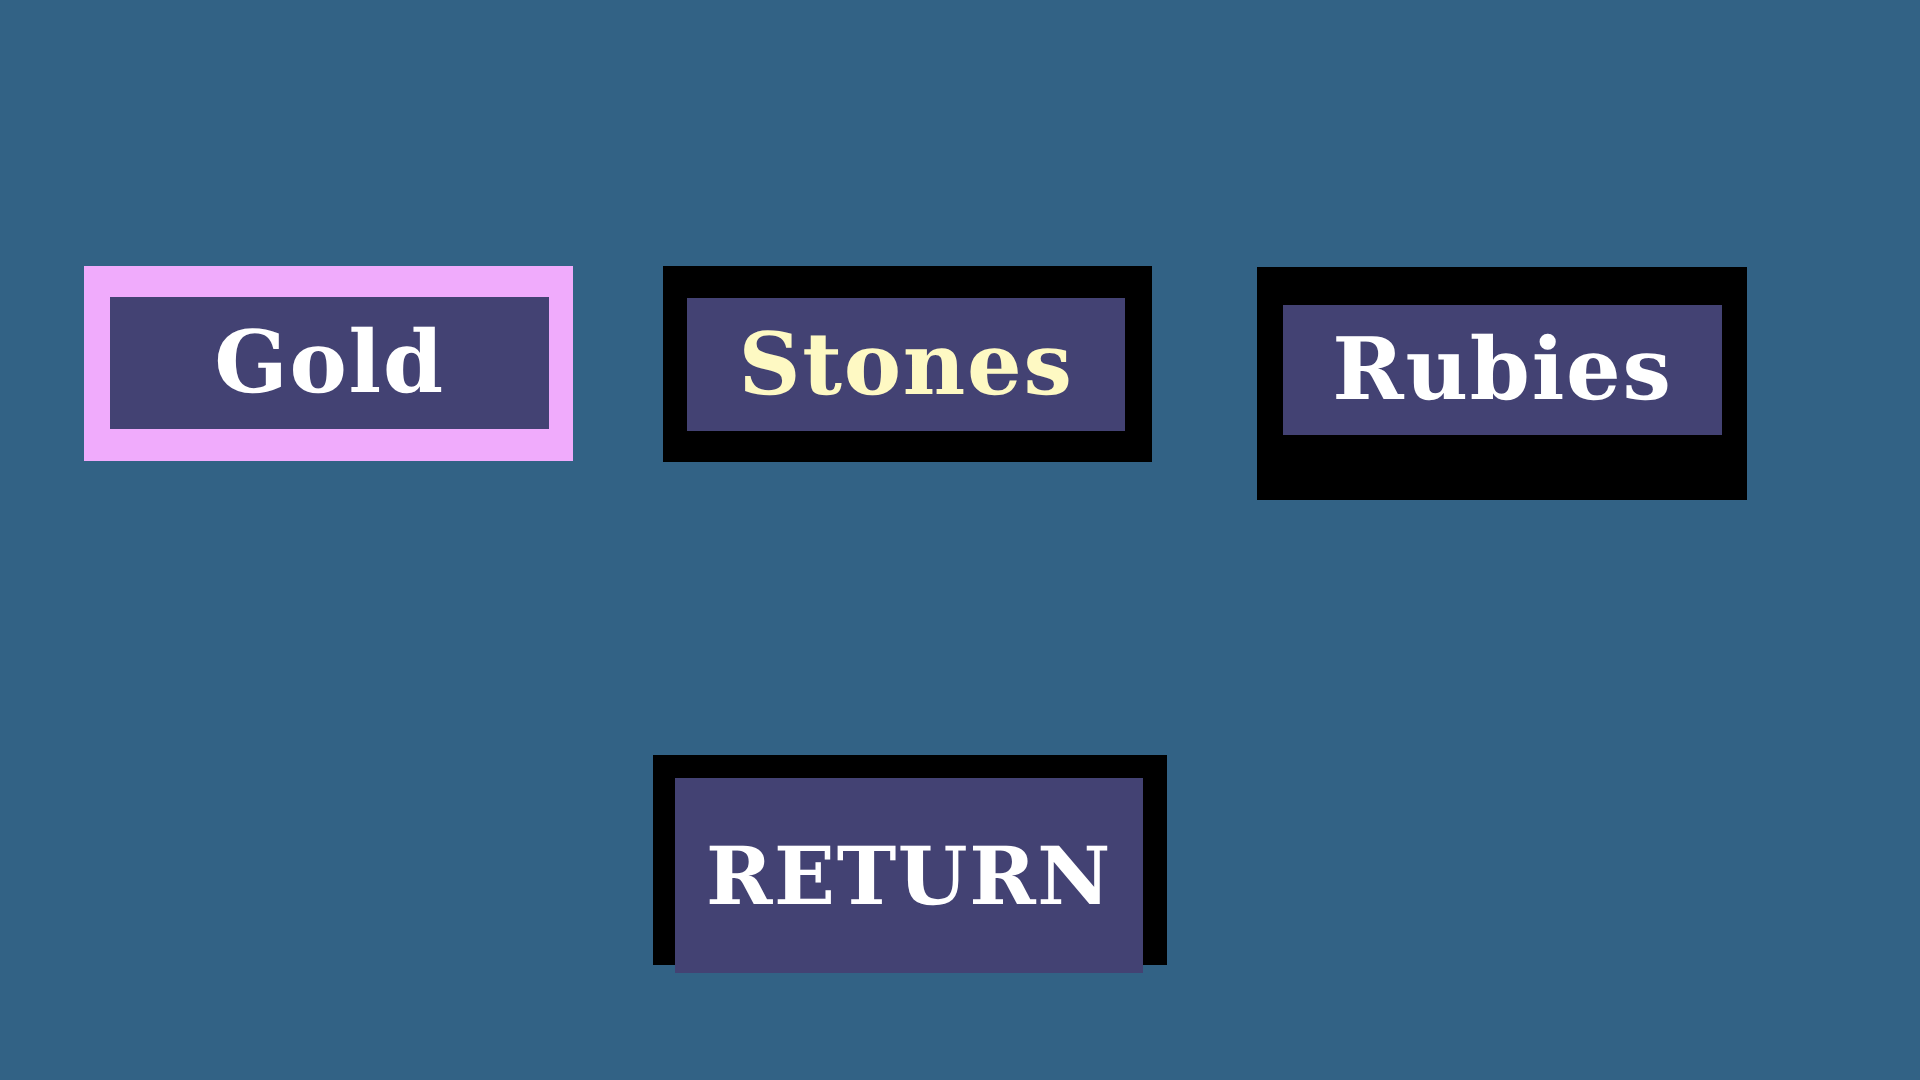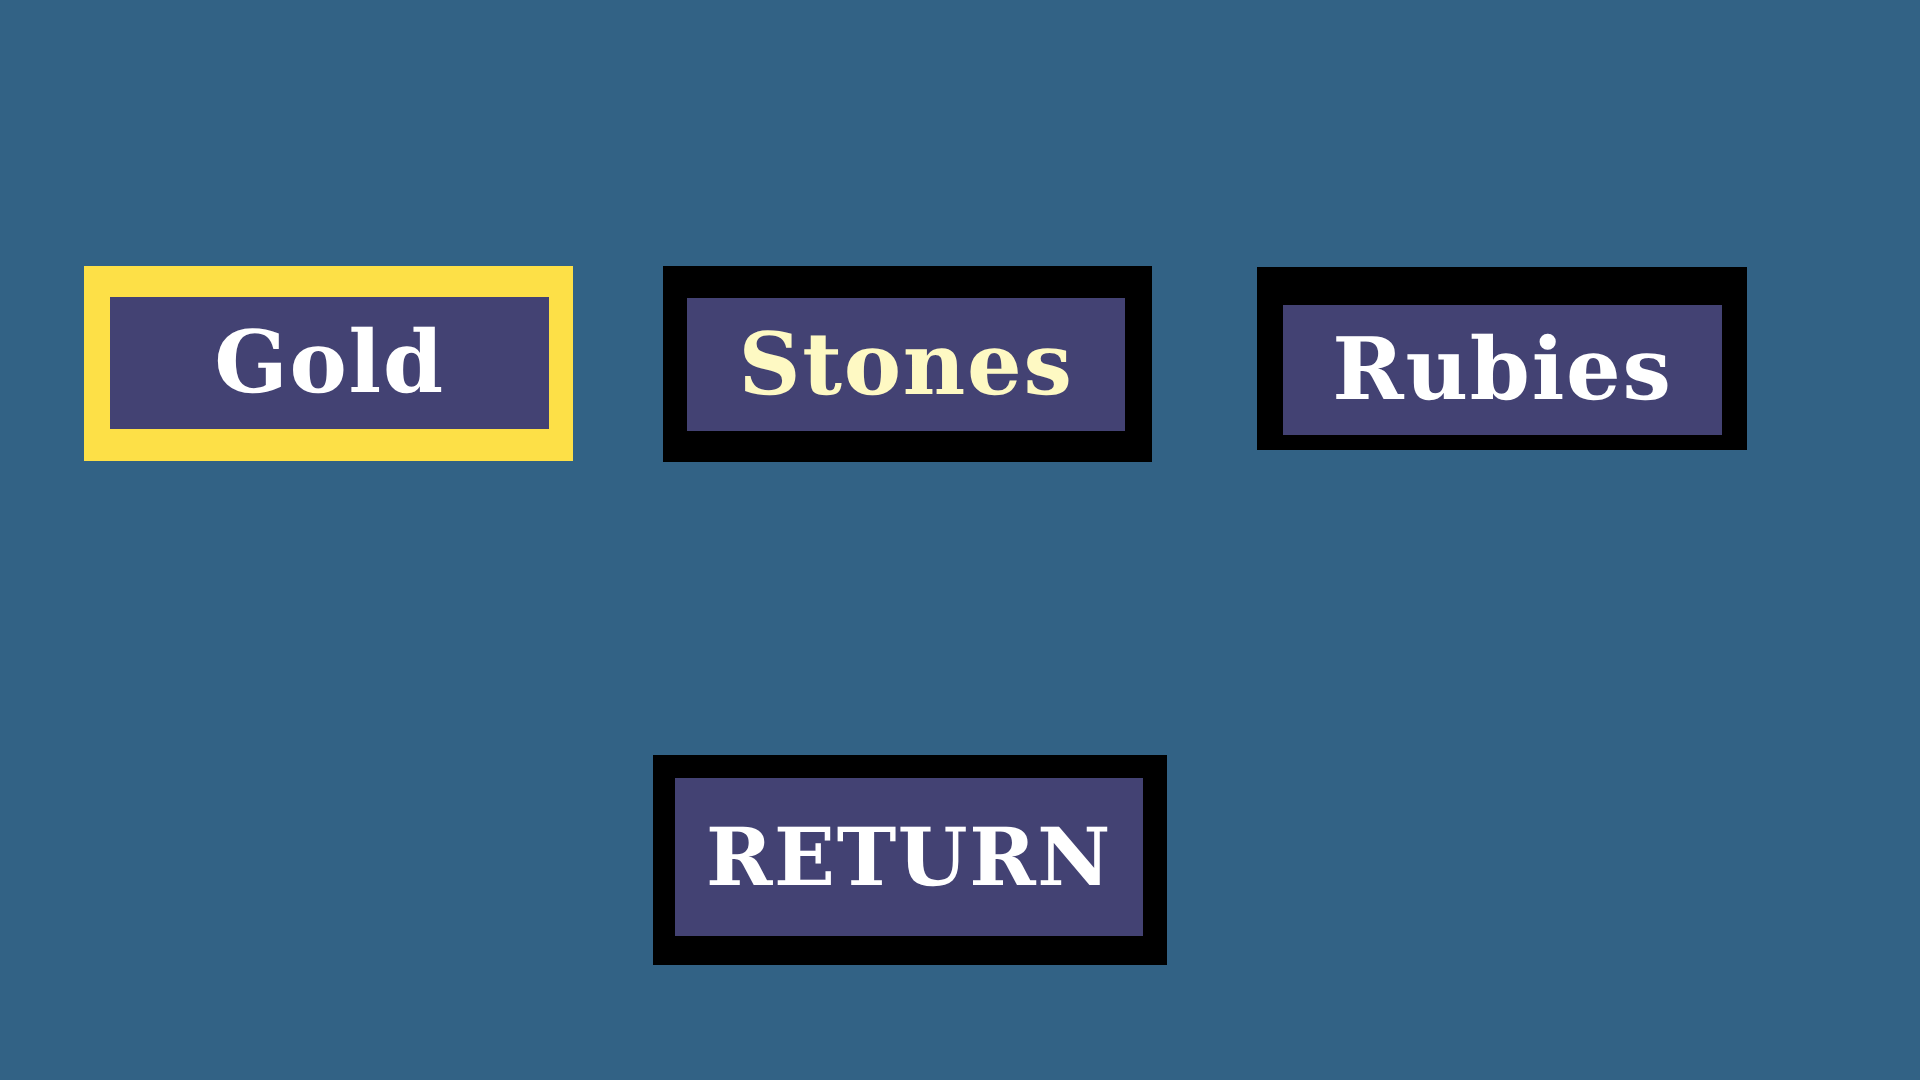--- a/index.html
+++ b/index.html
@@ -54,34 +54,34 @@
 
   
   #btn-gold   { left: 84px;   top: 266px; width: 489px; height: 195px; }
   #btn-gold   .plate { left: 26px; top: 31px; width: 439px; height: 132px; }
   #btn-gold   .label { font-size: 86px; }
 
   #btn-stones { left: 663px;  top: 266px; width: 489px; height: 196px; }
   #btn-stones .plate { left: 24px; top: 32px; width: 438px; height: 133px; }
   #btn-stones .label { font-size: 86px; }
 
-  #btn-rubies { left: 1257px; top: 267px; width: 490px; height: 183px; }
+  #btn-rubies { left: 1257px; top: 267px; width: 490px; height: 233px; }
   #btn-rubies .plate { left: 26px; top: 38px; width: 439px; height: 130px; }
   #btn-rubies .label { font-size: 86px; }
 
   #btn-return { left: 653px;  top: 755px; width: 514px; height: 210px; }
-  #btn-return .plate { left: 22px; top: 23px; width: 468px; height: 158px; }
+  #btn-return .plate { left: 22px; top: 23px; width: 468px; height: 195px; }
   #btn-return .label { font-size: 80px; }
 </style>
 </head>
 <body>
 
 <div id="screen" style="background: rgb(50, 98, 133);">
 
-  <button class="pxbtn" id="btn-gold" style="background: #fde047; text-align: center;">
+  <button class="pxbtn" id="btn-gold" style="background: #f0abfc; text-align: center;">
     <span class="plate" style="background: rgb(67, 66, 115);">
       <span class="label" style="color: rgb(255, 255, 255);">Gold</span>
     </span>
   </button>
 
   <button class="pxbtn" id="btn-stones" style="background: rgb(0, 0, 0);">
     <span class="plate" style="background: rgb(67, 66, 115);">
       <span class="label" style="color: #fef9c3;">Stones</span>
     </span>
   </button>

